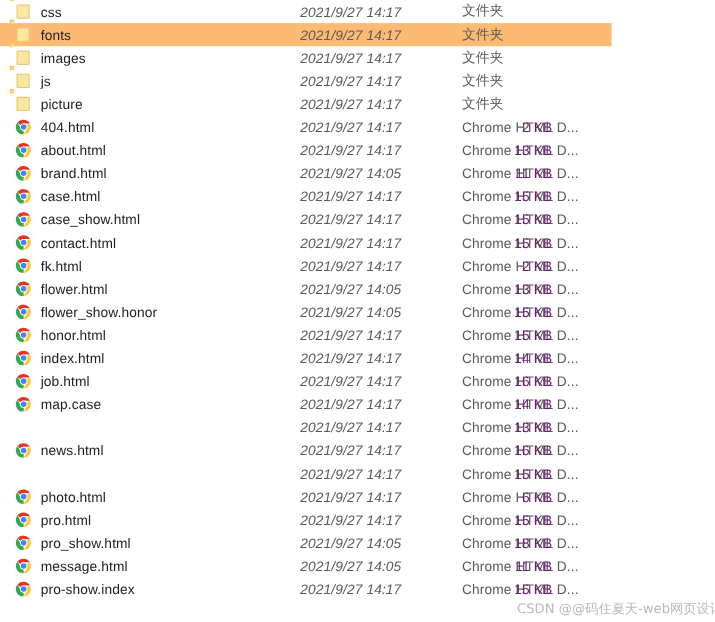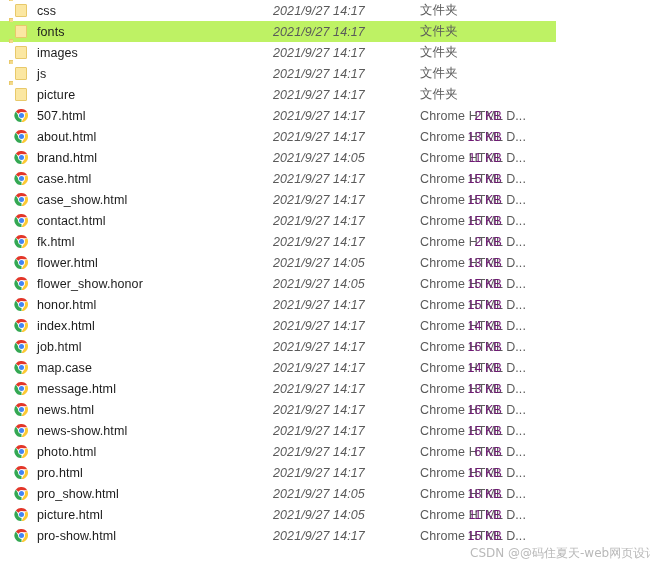--- a/index.html
+++ b/index.html
@@ -21,21 +21,21 @@
     width: 556px;
   }
   .row {
     position: relative;
     height: 21px;
     display: flex;
     align-items: center;
     white-space: nowrap;
   }
   .row.selected {
-    background: #bef264;
+    background: #fdba74;
   }
   .cell-name {
     position: absolute;
     left: 14px;
     display: flex;
     align-items: center;
     gap: 7px;
   }
   .name-text {
     font-size: 12.5px;
@@ -171,21 +171,21 @@
       <div class="cell-name">
         <span class="icon">
           <svg class="chrome-icon" viewBox="0 0 32 32">
             <path d="M16 2 A14 14 0 0 1 28.1 9 L16 9 A7 7 0 0 0 9.9 12.6 L4 7.2 A14 14 0 0 1 16 2 Z" fill="#e33629"></path>
             <path d="M28.1 9 A14 14 0 0 1 16 30 L22.1 19.4 A7 7 0 0 0 22.1 12.5 Z" fill="#fcc934"></path>
             <path d="M16 30 A14 14 0 0 1 4 7.2 L10 17.8 A7 7 0 0 0 16 23 Z" fill="#34a853"></path>
             <circle cx="16" cy="16" r="7.1" fill="#ffffff"></circle>
             <circle cx="16" cy="16" r="5.4" fill="#4285f4"></circle>
           </svg>
         </span>
-        <span class="name-text">507.html</span>
+        <span class="name-text">404.html</span>
       </div>
       <div class="cell-date">2021/9/27 14:17</div>
       <div class="cell-type">Chrome HTML D...</div>
       <div class="cell-size">2 KB</div>
     </div>
     <div class="row">
       <div class="cell-name">
         <span class="icon">
           <svg class="chrome-icon" viewBox="0 0 32 32">
             <path d="M16 2 A14 14 0 0 1 28.1 9 L16 9 A7 7 0 0 0 9.9 12.6 L4 7.2 A14 14 0 0 1 16 2 Z" fill="#e33629"></path>
@@ -382,150 +382,126 @@
             <circle cx="16" cy="16" r="5.4" fill="#4285f4"></circle>
           </svg>
         </span>
         <span class="name-text">map.case</span>
       </div>
       <div class="cell-date">2021/9/27 14:17</div>
       <div class="cell-type">Chrome HTML D...</div>
       <div class="cell-size">14 KB</div>
     </div>
     <div class="row">
+      <div class="cell-date">2021/9/27 14:17</div>
+      <div class="cell-type">Chrome HTML D...</div>
+      <div class="cell-size">13 KB</div>
+    </div>
+    <div class="row">
+      <div class="cell-name">
+        <span class="icon">
+          <svg class="chrome-icon" viewBox="0 0 32 32">
+            <path d="M16 2 A14 14 0 0 1 28.1 9 L16 9 A7 7 0 0 0 9.9 12.6 L4 7.2 A14 14 0 0 1 16 2 Z" fill="#e33629"></path>
+            <path d="M28.1 9 A14 14 0 0 1 16 30 L22.1 19.4 A7 7 0 0 0 22.1 12.5 Z" fill="#fcc934"></path>
+            <path d="M16 30 A14 14 0 0 1 4 7.2 L10 17.8 A7 7 0 0 0 16 23 Z" fill="#34a853"></path>
+            <circle cx="16" cy="16" r="7.1" fill="#ffffff"></circle>
+            <circle cx="16" cy="16" r="5.4" fill="#4285f4"></circle>
+          </svg>
+        </span>
+        <span class="name-text">news.html</span>
+      </div>
+      <div class="cell-date">2021/9/27 14:17</div>
+      <div class="cell-type">Chrome HTML D...</div>
+      <div class="cell-size">16 KB</div>
+    </div>
+    <div class="row">
+      <div class="cell-date">2021/9/27 14:17</div>
+      <div class="cell-type">Chrome HTML D...</div>
+      <div class="cell-size">15 KB</div>
+    </div>
+    <div class="row">
+      <div class="cell-name">
+        <span class="icon">
+          <svg class="chrome-icon" viewBox="0 0 32 32">
+            <path d="M16 2 A14 14 0 0 1 28.1 9 L16 9 A7 7 0 0 0 9.9 12.6 L4 7.2 A14 14 0 0 1 16 2 Z" fill="#e33629"></path>
+            <path d="M28.1 9 A14 14 0 0 1 16 30 L22.1 19.4 A7 7 0 0 0 22.1 12.5 Z" fill="#fcc934"></path>
+            <path d="M16 30 A14 14 0 0 1 4 7.2 L10 17.8 A7 7 0 0 0 16 23 Z" fill="#34a853"></path>
+            <circle cx="16" cy="16" r="7.1" fill="#ffffff"></circle>
+            <circle cx="16" cy="16" r="5.4" fill="#4285f4"></circle>
+          </svg>
+        </span>
+        <span class="name-text">photo.html</span>
+      </div>
+      <div class="cell-date">2021/9/27 14:17</div>
+      <div class="cell-type">Chrome HTML D...</div>
+      <div class="cell-size">6 KB</div>
+    </div>
+    <div class="row">
+      <div class="cell-name">
+        <span class="icon">
+          <svg class="chrome-icon" viewBox="0 0 32 32">
+            <path d="M16 2 A14 14 0 0 1 28.1 9 L16 9 A7 7 0 0 0 9.9 12.6 L4 7.2 A14 14 0 0 1 16 2 Z" fill="#e33629"></path>
+            <path d="M28.1 9 A14 14 0 0 1 16 30 L22.1 19.4 A7 7 0 0 0 22.1 12.5 Z" fill="#fcc934"></path>
+            <path d="M16 30 A14 14 0 0 1 4 7.2 L10 17.8 A7 7 0 0 0 16 23 Z" fill="#34a853"></path>
+            <circle cx="16" cy="16" r="7.1" fill="#ffffff"></circle>
+            <circle cx="16" cy="16" r="5.4" fill="#4285f4"></circle>
+          </svg>
+        </span>
+        <span class="name-text">pro.html</span>
+      </div>
+      <div class="cell-date">2021/9/27 14:17</div>
+      <div class="cell-type">Chrome HTML D...</div>
+      <div class="cell-size">15 KB</div>
+    </div>
+    <div class="row">
+      <div class="cell-name">
+        <span class="icon">
+          <svg class="chrome-icon" viewBox="0 0 32 32">
+            <path d="M16 2 A14 14 0 0 1 28.1 9 L16 9 A7 7 0 0 0 9.9 12.6 L4 7.2 A14 14 0 0 1 16 2 Z" fill="#e33629"></path>
+            <path d="M28.1 9 A14 14 0 0 1 16 30 L22.1 19.4 A7 7 0 0 0 22.1 12.5 Z" fill="#fcc934"></path>
+            <path d="M16 30 A14 14 0 0 1 4 7.2 L10 17.8 A7 7 0 0 0 16 23 Z" fill="#34a853"></path>
+            <circle cx="16" cy="16" r="7.1" fill="#ffffff"></circle>
+            <circle cx="16" cy="16" r="5.4" fill="#4285f4"></circle>
+          </svg>
+        </span>
+        <span class="name-text">pro_show.html</span>
+      </div>
+      <div class="cell-date">2021/9/27 14:05</div>
+      <div class="cell-type">Chrome HTML D...</div>
+      <div class="cell-size">18 KB</div>
+    </div>
+    <div class="row">
       <div class="cell-name">
         <span class="icon">
           <svg class="chrome-icon" viewBox="0 0 32 32">
             <path d="M16 2 A14 14 0 0 1 28.1 9 L16 9 A7 7 0 0 0 9.9 12.6 L4 7.2 A14 14 0 0 1 16 2 Z" fill="#e33629"></path>
             <path d="M28.1 9 A14 14 0 0 1 16 30 L22.1 19.4 A7 7 0 0 0 22.1 12.5 Z" fill="#fcc934"></path>
             <path d="M16 30 A14 14 0 0 1 4 7.2 L10 17.8 A7 7 0 0 0 16 23 Z" fill="#34a853"></path>
             <circle cx="16" cy="16" r="7.1" fill="#ffffff"></circle>
             <circle cx="16" cy="16" r="5.4" fill="#4285f4"></circle>
           </svg>
         </span>
         <span class="name-text">message.html</span>
       </div>
-      <div class="cell-date">2021/9/27 14:17</div>
-      <div class="cell-type">Chrome HTML D...</div>
-      <div class="cell-size">13 KB</div>
-    </div>
-    <div class="row">
-      <div class="cell-name">
-        <span class="icon">
-          <svg class="chrome-icon" viewBox="0 0 32 32">
-            <path d="M16 2 A14 14 0 0 1 28.1 9 L16 9 A7 7 0 0 0 9.9 12.6 L4 7.2 A14 14 0 0 1 16 2 Z" fill="#e33629"></path>
-            <path d="M28.1 9 A14 14 0 0 1 16 30 L22.1 19.4 A7 7 0 0 0 22.1 12.5 Z" fill="#fcc934"></path>
-            <path d="M16 30 A14 14 0 0 1 4 7.2 L10 17.8 A7 7 0 0 0 16 23 Z" fill="#34a853"></path>
-            <circle cx="16" cy="16" r="7.1" fill="#ffffff"></circle>
-            <circle cx="16" cy="16" r="5.4" fill="#4285f4"></circle>
-          </svg>
-        </span>
-        <span class="name-text">news.html</span>
-      </div>
-      <div class="cell-date">2021/9/27 14:17</div>
-      <div class="cell-type">Chrome HTML D...</div>
-      <div class="cell-size">16 KB</div>
-    </div>
-    <div class="row">
-      <div class="cell-name">
-        <span class="icon">
-          <svg class="chrome-icon" viewBox="0 0 32 32">
-            <path d="M16 2 A14 14 0 0 1 28.1 9 L16 9 A7 7 0 0 0 9.9 12.6 L4 7.2 A14 14 0 0 1 16 2 Z" fill="#e33629"></path>
-            <path d="M28.1 9 A14 14 0 0 1 16 30 L22.1 19.4 A7 7 0 0 0 22.1 12.5 Z" fill="#fcc934"></path>
-            <path d="M16 30 A14 14 0 0 1 4 7.2 L10 17.8 A7 7 0 0 0 16 23 Z" fill="#34a853"></path>
-            <circle cx="16" cy="16" r="7.1" fill="#ffffff"></circle>
-            <circle cx="16" cy="16" r="5.4" fill="#4285f4"></circle>
-          </svg>
-        </span>
-        <span class="name-text">news-show.html</span>
-      </div>
-      <div class="cell-date">2021/9/27 14:17</div>
-      <div class="cell-type">Chrome HTML D...</div>
-      <div class="cell-size">15 KB</div>
-    </div>
-    <div class="row">
-      <div class="cell-name">
-        <span class="icon">
-          <svg class="chrome-icon" viewBox="0 0 32 32">
-            <path d="M16 2 A14 14 0 0 1 28.1 9 L16 9 A7 7 0 0 0 9.9 12.6 L4 7.2 A14 14 0 0 1 16 2 Z" fill="#e33629"></path>
-            <path d="M28.1 9 A14 14 0 0 1 16 30 L22.1 19.4 A7 7 0 0 0 22.1 12.5 Z" fill="#fcc934"></path>
-            <path d="M16 30 A14 14 0 0 1 4 7.2 L10 17.8 A7 7 0 0 0 16 23 Z" fill="#34a853"></path>
-            <circle cx="16" cy="16" r="7.1" fill="#ffffff"></circle>
-            <circle cx="16" cy="16" r="5.4" fill="#4285f4"></circle>
-          </svg>
-        </span>
-        <span class="name-text">photo.html</span>
-      </div>
-      <div class="cell-date">2021/9/27 14:17</div>
-      <div class="cell-type">Chrome HTML D...</div>
-      <div class="cell-size">6 KB</div>
-    </div>
-    <div class="row">
-      <div class="cell-name">
-        <span class="icon">
-          <svg class="chrome-icon" viewBox="0 0 32 32">
-            <path d="M16 2 A14 14 0 0 1 28.1 9 L16 9 A7 7 0 0 0 9.9 12.6 L4 7.2 A14 14 0 0 1 16 2 Z" fill="#e33629"></path>
-            <path d="M28.1 9 A14 14 0 0 1 16 30 L22.1 19.4 A7 7 0 0 0 22.1 12.5 Z" fill="#fcc934"></path>
-            <path d="M16 30 A14 14 0 0 1 4 7.2 L10 17.8 A7 7 0 0 0 16 23 Z" fill="#34a853"></path>
-            <circle cx="16" cy="16" r="7.1" fill="#ffffff"></circle>
-            <circle cx="16" cy="16" r="5.4" fill="#4285f4"></circle>
-          </svg>
-        </span>
-        <span class="name-text">pro.html</span>
-      </div>
-      <div class="cell-date">2021/9/27 14:17</div>
-      <div class="cell-type">Chrome HTML D...</div>
-      <div class="cell-size">15 KB</div>
-    </div>
-    <div class="row">
-      <div class="cell-name">
-        <span class="icon">
-          <svg class="chrome-icon" viewBox="0 0 32 32">
-            <path d="M16 2 A14 14 0 0 1 28.1 9 L16 9 A7 7 0 0 0 9.9 12.6 L4 7.2 A14 14 0 0 1 16 2 Z" fill="#e33629"></path>
-            <path d="M28.1 9 A14 14 0 0 1 16 30 L22.1 19.4 A7 7 0 0 0 22.1 12.5 Z" fill="#fcc934"></path>
-            <path d="M16 30 A14 14 0 0 1 4 7.2 L10 17.8 A7 7 0 0 0 16 23 Z" fill="#34a853"></path>
-            <circle cx="16" cy="16" r="7.1" fill="#ffffff"></circle>
-            <circle cx="16" cy="16" r="5.4" fill="#4285f4"></circle>
-          </svg>
-        </span>
-        <span class="name-text">pro_show.html</span>
-      </div>
       <div class="cell-date">2021/9/27 14:05</div>
       <div class="cell-type">Chrome HTML D...</div>
-      <div class="cell-size">18 KB</div>
-    </div>
-    <div class="row">
-      <div class="cell-name">
-        <span class="icon">
-          <svg class="chrome-icon" viewBox="0 0 32 32">
-            <path d="M16 2 A14 14 0 0 1 28.1 9 L16 9 A7 7 0 0 0 9.9 12.6 L4 7.2 A14 14 0 0 1 16 2 Z" fill="#e33629"></path>
-            <path d="M28.1 9 A14 14 0 0 1 16 30 L22.1 19.4 A7 7 0 0 0 22.1 12.5 Z" fill="#fcc934"></path>
-            <path d="M16 30 A14 14 0 0 1 4 7.2 L10 17.8 A7 7 0 0 0 16 23 Z" fill="#34a853"></path>
-            <circle cx="16" cy="16" r="7.1" fill="#ffffff"></circle>
-            <circle cx="16" cy="16" r="5.4" fill="#4285f4"></circle>
-          </svg>
-        </span>
-        <span class="name-text">picture.html</span>
-      </div>
-      <div class="cell-date">2021/9/27 14:05</div>
-      <div class="cell-type">Chrome HTML D...</div>
       <div class="cell-size">11 KB</div>
     </div>
     <div class="row">
       <div class="cell-name">
         <span class="icon">
           <svg class="chrome-icon" viewBox="0 0 32 32">
             <path d="M16 2 A14 14 0 0 1 28.1 9 L16 9 A7 7 0 0 0 9.9 12.6 L4 7.2 A14 14 0 0 1 16 2 Z" fill="#e33629"></path>
             <path d="M28.1 9 A14 14 0 0 1 16 30 L22.1 19.4 A7 7 0 0 0 22.1 12.5 Z" fill="#fcc934"></path>
             <path d="M16 30 A14 14 0 0 1 4 7.2 L10 17.8 A7 7 0 0 0 16 23 Z" fill="#34a853"></path>
             <circle cx="16" cy="16" r="7.1" fill="#ffffff"></circle>
             <circle cx="16" cy="16" r="5.4" fill="#4285f4"></circle>
           </svg>
         </span>
-        <span class="name-text">pro-show.html</span>
+        <span class="name-text">pro-show.index</span>
       </div>
       <div class="cell-date">2021/9/27 14:17</div>
       <div class="cell-type">Chrome HTML D...</div>
       <div class="cell-size">15 KB</div>
     </div>
   </div>
 
 <div id="watermark">CSDN @@码住夏天-web网页设计</div>
 
 </body></html>

